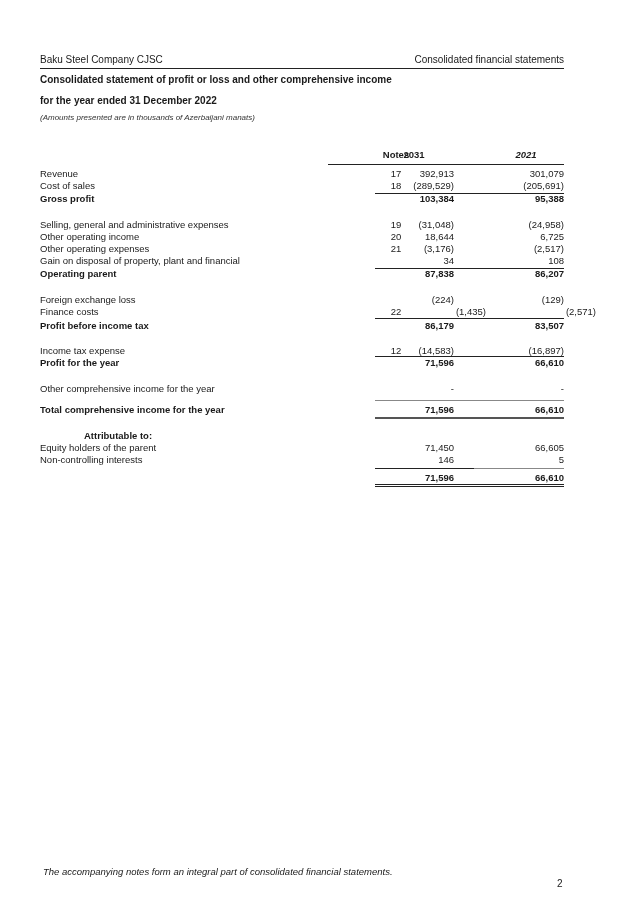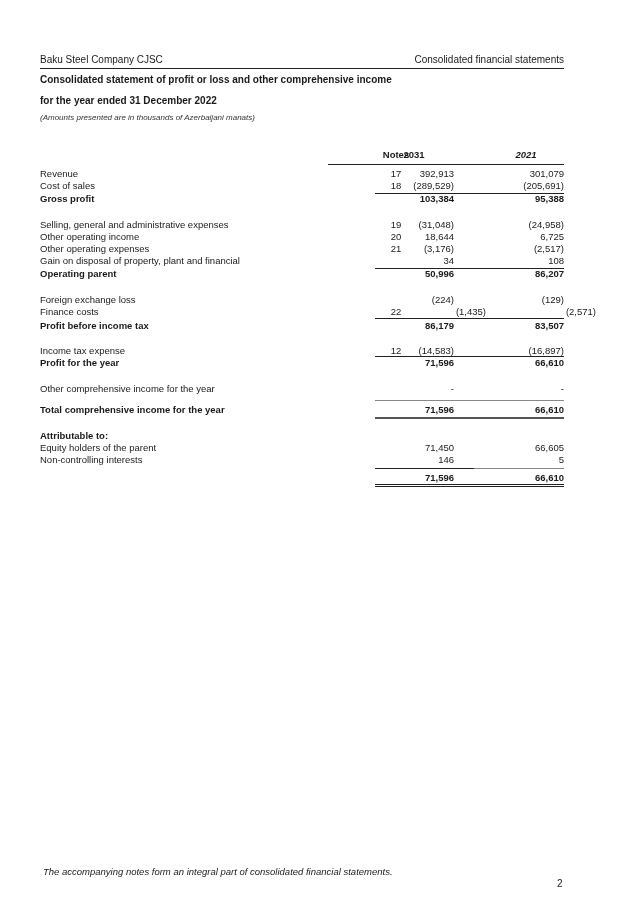--- a/index.html
+++ b/index.html
@@ -85,21 +85,21 @@
     </div>
     <div class="row" style="top: 255px;">
       <span class="lbl">Gain on disposal of property, plant and financial</span>
       <span class="note" style="font-weight: normal;"></span>
       <span class="v22">34</span>
       <span class="v21">108</span>
     </div>
     <div class="row b" style="top: 268px;">
       <span class="lbl">Operating parent</span>
       <span class="note" style="font-weight: normal;"></span>
-      <span class="v22">50,996</span>
+      <span class="v22">87,838</span>
       <span class="v21">86,207</span>
     </div>
     <div class="row" style="top: 294px;">
       <span class="lbl">Foreign exchange loss</span>
       <span class="note" style="font-weight: normal;"></span>
       <span class="v22">(224)</span>
       <span class="v21">(129)</span>
     </div>
     <div class="row" style="top: 306px; padding-left: 32px;">
       <span class="lbl">Finance costs</span>
@@ -130,21 +130,21 @@
       <span class="note" style="font-weight: normal;"></span>
       <span class="v22">-</span>
       <span class="v21">-</span>
     </div>
     <div class="row b" style="top: 404px;">
       <span class="lbl">Total comprehensive income for the year</span>
       <span class="note" style="font-weight: normal;"></span>
       <span class="v22">71,596</span>
       <span class="v21">66,610</span>
     </div>
-    <div class="row b" style="top: 430px;">
+    <div class="row b" style="top: 430px; margin-left: 44px;">
       <span class="lbl">Attributable to:</span>
       <span class="note" style="font-weight: normal;"></span>
       <span class="v22"></span>
       <span class="v21"></span>
     </div>
     <div class="row" style="top: 442px;">
       <span class="lbl">Equity holders of the parent</span>
       <span class="note" style="font-weight: normal;"></span>
       <span class="v22">71,450</span>
       <span class="v21">66,605</span>

